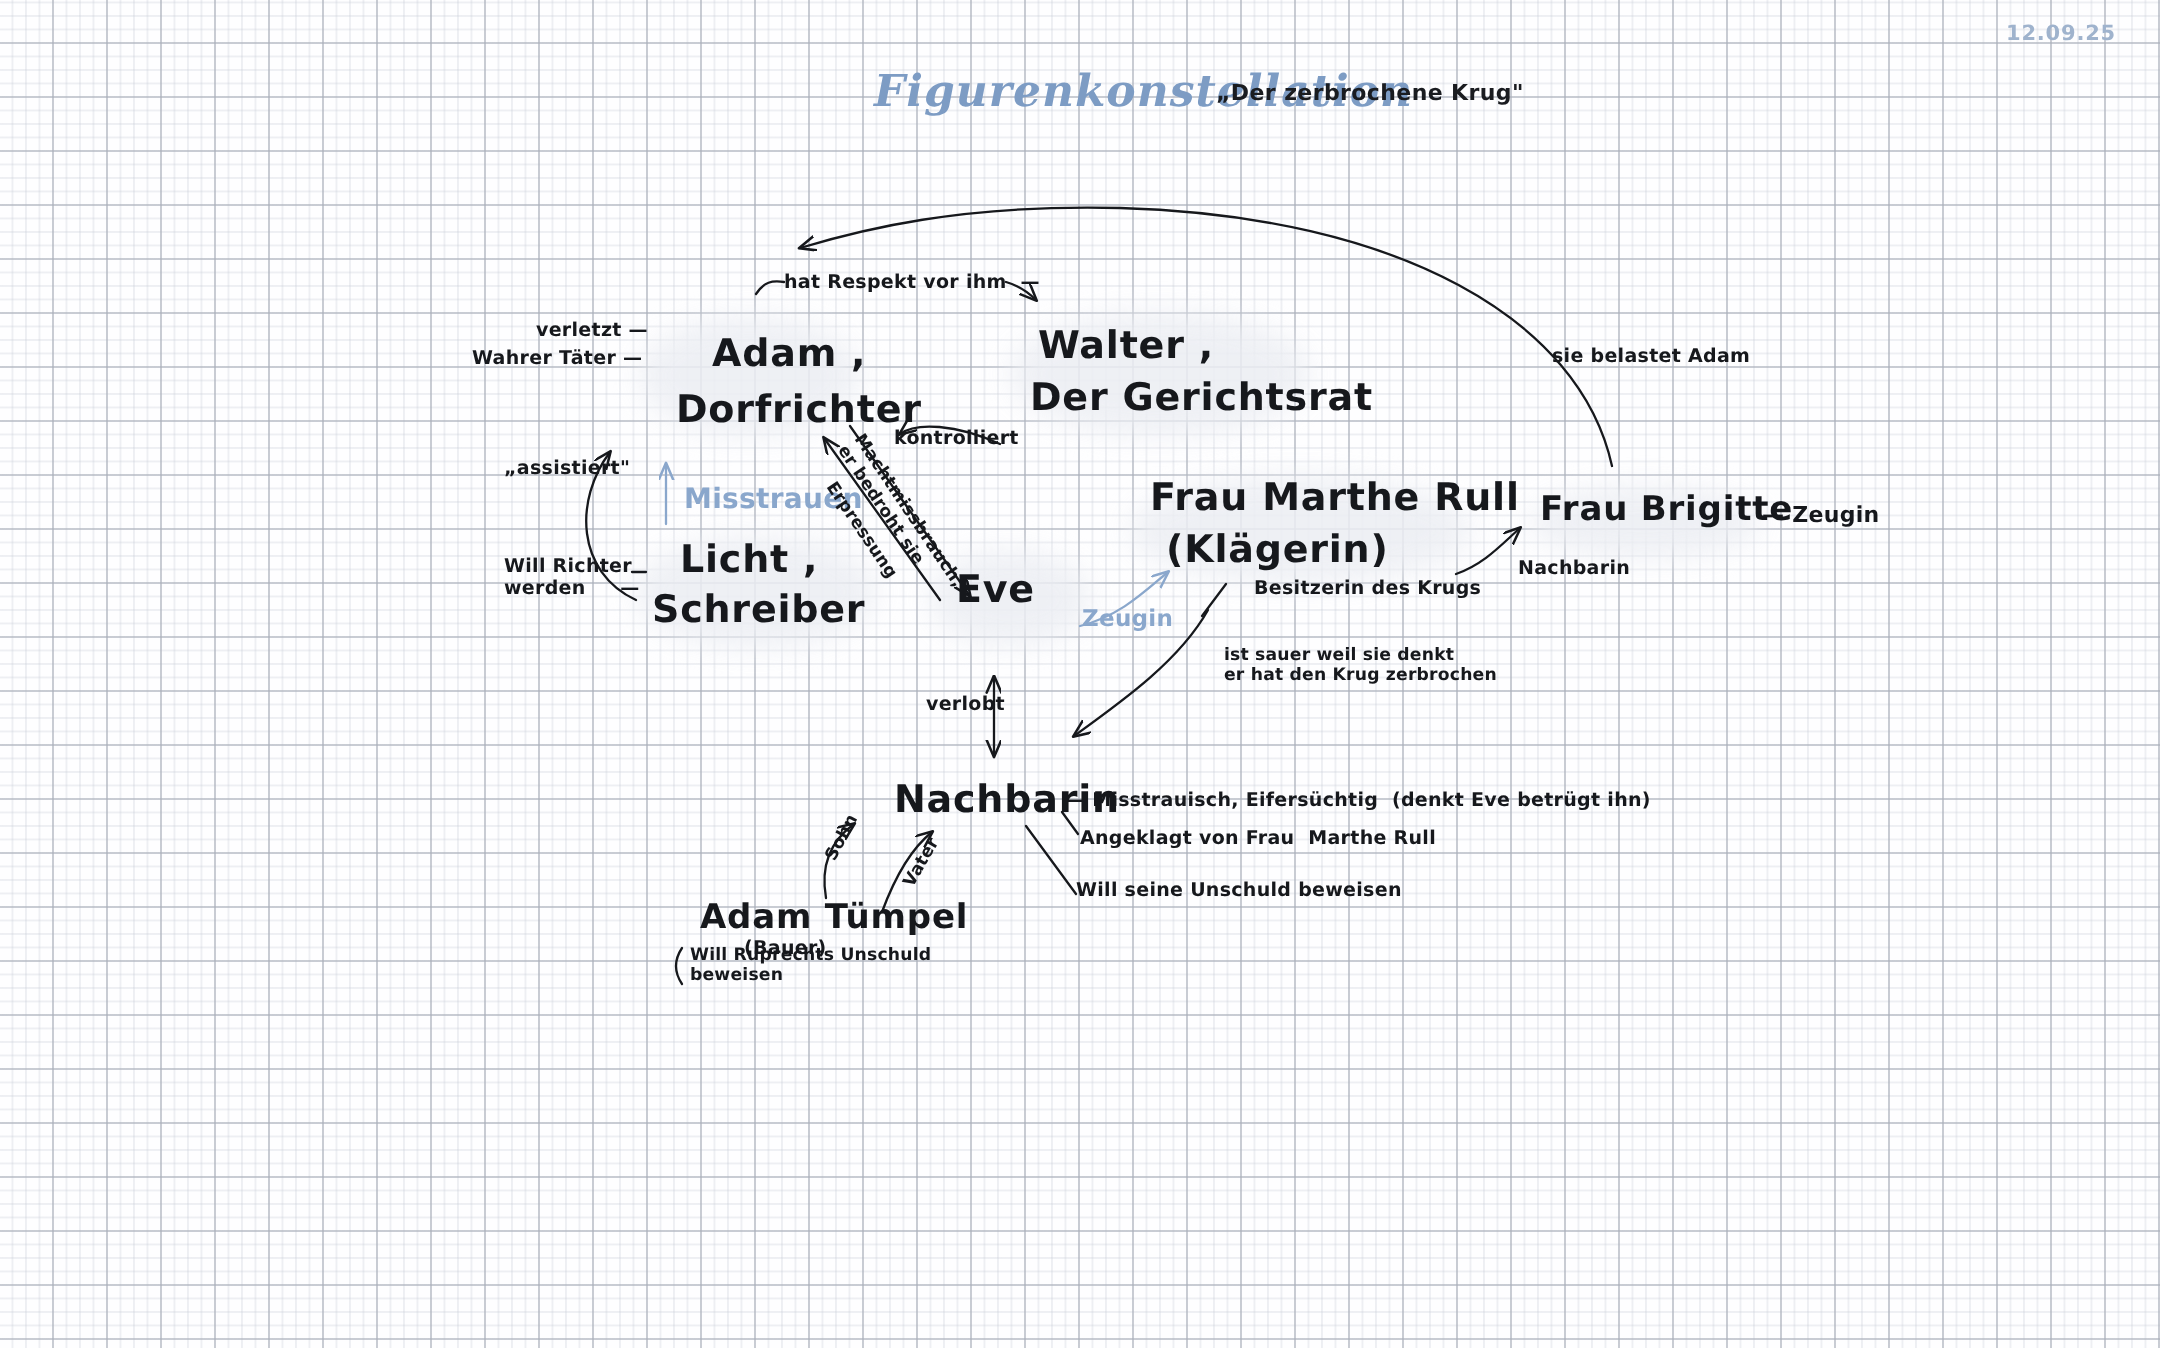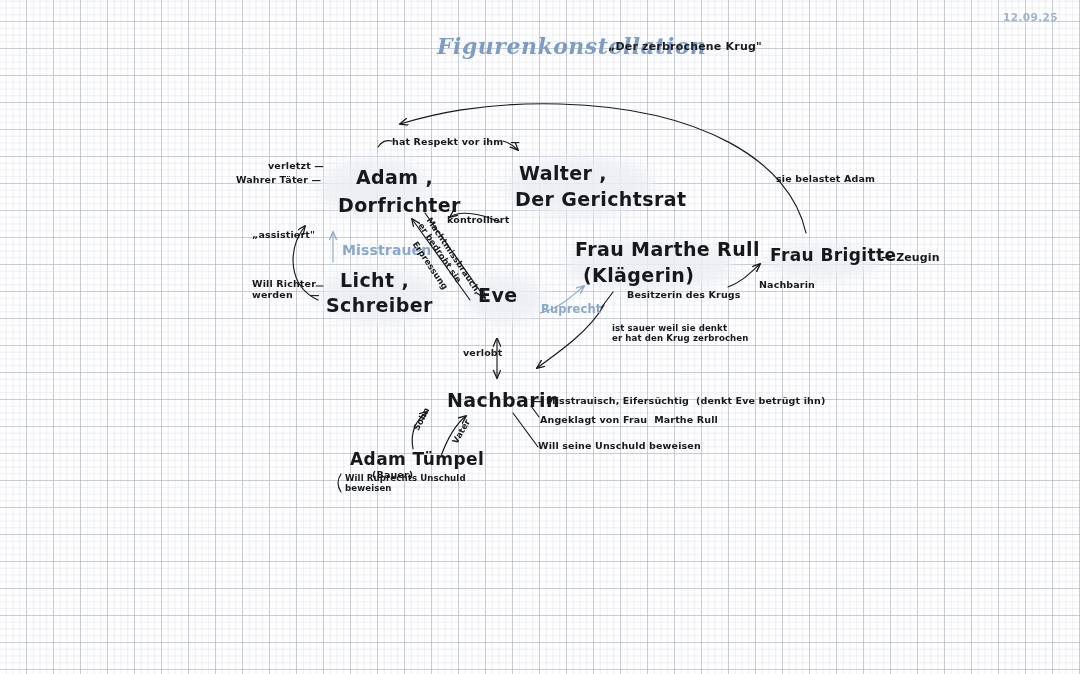--- a/index.html
+++ b/index.html
@@ -135,21 +135,21 @@
   <div class="txt hand lbl" style="left:252px;top:279px;">Will Richter
 werden     —</div>
 
   <div class="txt hand lbl" style="left:392px;top:137px;">hat Respekt vor ihm  —</div>
   <div class="txt hand lbl" style="left:447px;top:215px;text-align:right;">kontrolliert</div>
 
   <div class="txt hand lbl-xs rot-a" style="left:432px;top:216px;width:120px;">Machtmissbrauch,
 er bedroht sie</div>
   <div class="txt hand lbl-xs rot-b" style="left:418px;top:240px;">Erpressung</div>
 
-  <div class="txt hand lbl blue" style="left:541px;top:303px;font-size:11.5px;">Ruprecht</div>
+  <div class="txt hand lbl blue" style="left:541px;top:303px;font-size:11.5px;">Zeugin</div>
   <div class="txt hand lbl" style="left:627px;top:290px;">Besitzerin des Krugs</div>
   <div class="txt hand lbl-xs" style="left:612px;top:324px;">ist sauer weil sie denkt
 er hat den Krug zerbrochen</div>
   <div class="txt hand lbl" style="left:735px;top:280px;margin-left:24px;">Nachbarin</div>
   <div class="txt hand lbl" style="left:881px;top:252px;font-size:11px;">— Zeugin</div>
   <div class="txt hand lbl" style="left:776px;top:174px;">sie belastet Adam</div>
 
   <div class="txt hand lbl" style="left:463px;top:348px;">verlobt</div>
   <div class="txt hand lbl" style="left:533px;top:396px;">— Misstrauisch, Eifersüchtig  (denkt Eve betrügt ihn)</div>
   <div class="txt hand lbl" style="left:540px;top:415px;">Angeklagt von Frau  Marthe Rull</div>

